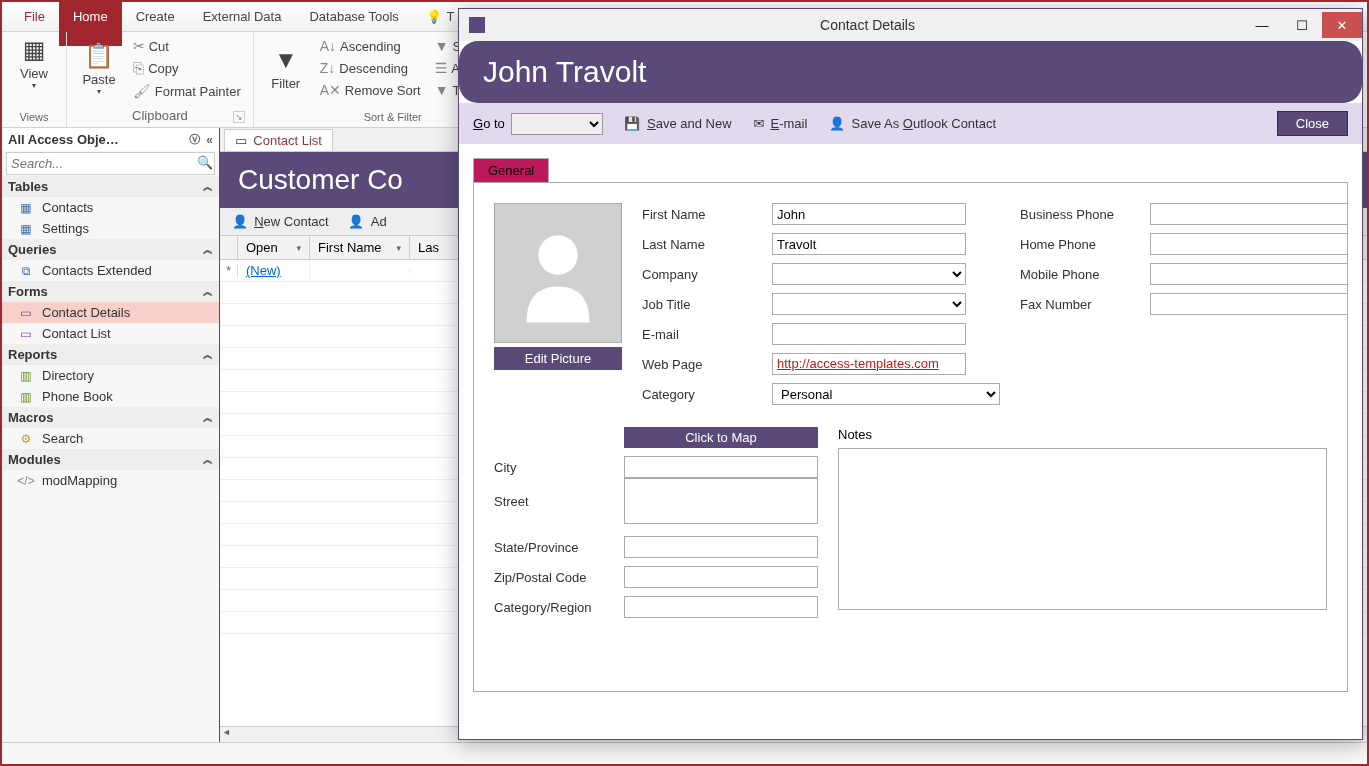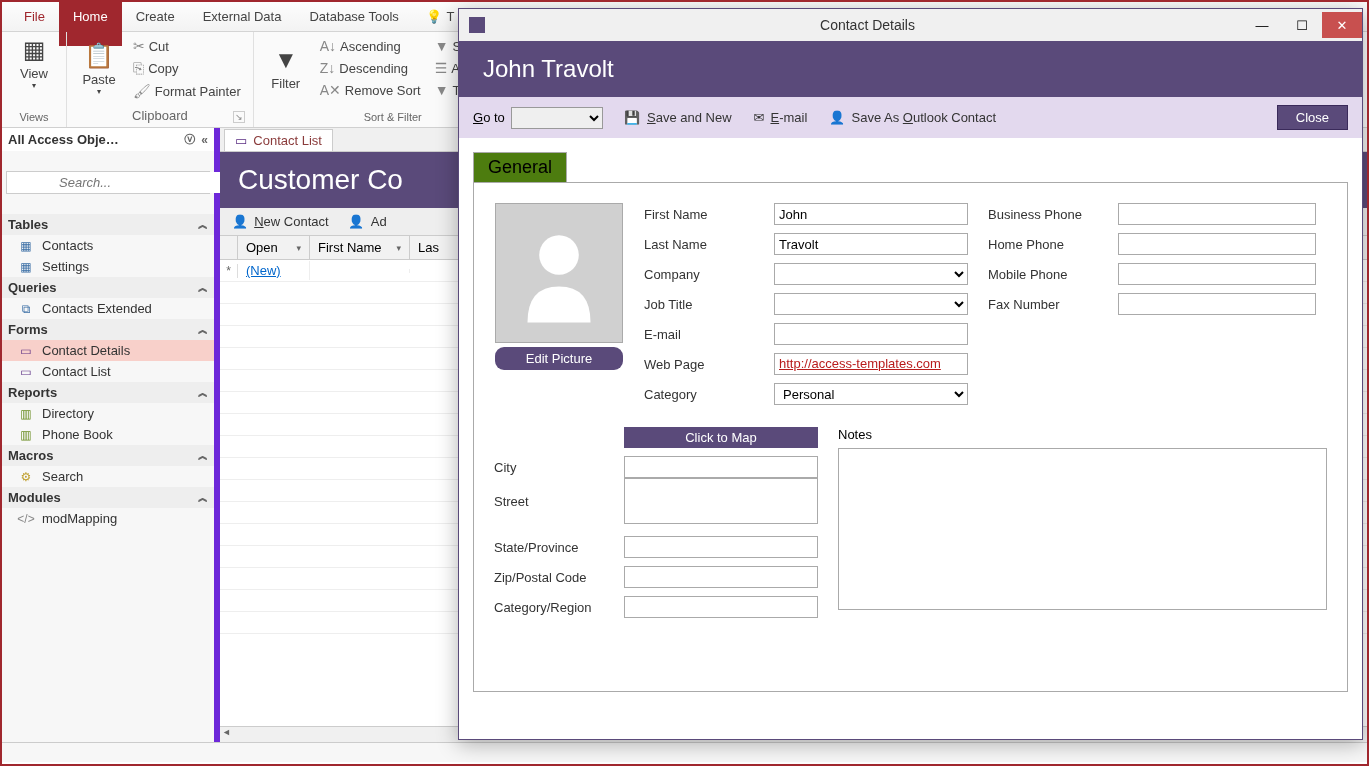--- a/index.html
+++ b/index.html
@@ -16,25 +16,25 @@
 .group-label { text-align: center; font-size: 11px; color: #666; padding-top: 2px; position: relative; }
 .group-label .launcher { position: absolute; right: 0; bottom: 0; font-size: 9px; color: #888; border: 1px solid #ccc; width: 12px; height: 12px; line-height: 10px; }
 .big-btn { display: flex; flex-direction: column; align-items: center; justify-content: center; width: 48px; color: #444; }
 .big-btn .ic { font-size: 24px; margin-bottom: 2px; }
 .small-btn { display: flex; align-items: center; gap: 4px; padding: 2px 4px; color: #444; }
 .small-btn .ic { font-size: 14px; color: #888; }
 .col { display: flex; flex-direction: column; gap: 2px; }
 
 
 .body-area { display: flex; height: calc(100% - 128px - 20px); }
-.nav-pane { width: 218px; border-right: 6px solid #6d28d9; display: flex; flex-direction: column; background: #f7f7f7; }
+.nav-pane { width: 218px; border-right: 1px solid #6d28d9; display: flex; flex-direction: column; background: #f7f7f7; }
 .nav-header { display: flex; align-items: center; padding: 4px 6px; font-size: 18px; font-weight: 600; color: #333; background: #fff; }
 .nav-header .caret { margin-left: auto; font-size: 11px; color: #666; }
 .nav-header .collapse { font-size: 12px; color: #666; margin-left: 6px; }
-.search { display: flex; border: 1px solid #ccc; margin: 20px 4px; background: #fff; padding-left: 48px; }
+.search { display: flex; border: 1px solid #ccc; margin: 1px 4px; background: #fff; }
 .search input { border: none; flex: 1; padding: 3px 4px; font-style: italic; color: #888; outline: none; }
 .search .mag { padding: 2px 4px; color: #666; }
 .nav-section { padding: 3px 6px; font-weight: 600; color: #333; display: flex; align-items: center; background: #eee; }
 .nav-section .chev { margin-left: auto; font-size: 10px; color: #666; }
 .nav-item { display: flex; align-items: center; gap: 8px; padding: 3px 10px 3px 16px; color: #333; cursor: pointer; }
 .nav-item .obj-ic { width: 16px; height: 14px; display: inline-flex; align-items: center; justify-content: center; font-size: 12px; }
 .nav-item.selected { background: #f8d0ca; }
 .ic-table { color: #3a6ea5; }
 .ic-query { color: #3a6ea5; }
 .ic-form { color: #5a2d82; }
@@ -64,36 +64,36 @@
 
 .statusbar { height: 20px; background: #f7f7f7; border-top: 1px solid #ccc; }
 
 
 .modal { position: absolute; top: 6px; left: 456px; width: 905px; height: 732px; background: #fff; border: 1px solid #5a4a7a; box-shadow: 0 4px 20px rgba(0,0,0,.3); display: flex; flex-direction: column; }
 .modal-titlebar { height: 32px; background: #f0f0f0; display: flex; align-items: center; padding: 0 0 0 10px; }
 .modal-titlebar .ico { width: 16px; height: 16px; background: #5a4a7a; margin-right: 8px; }
 .modal-titlebar .title { flex: 1; text-align: center; color: #333; font-size: 14px; }
 .modal-titlebar .winbtn { width: 40px; height: 26px; display: flex; align-items: center; justify-content: center; cursor: pointer; font-size: 13px; font-family: Arial; }
 .modal-titlebar .winbtn.close { background: #c8504f; color: #fff; }
-.modal-header { background: #5a4a7a; color: #fff; padding: 14px 24px; font-size: 24px; font-weight: 300; }
+.modal-header { background: #5a4a7a; color: #fff; padding: 14px 24px; font-size: 30px; font-weight: 300; border-radius: 19px; }
 .modal-toolbar { background: #e3d9ee; padding: 8px 14px; display: flex; align-items: center; gap: 22px; }
 .modal-toolbar .goto { display: flex; align-items: center; gap: 6px; }
 .modal-toolbar .goto select { width: 92px; height: 22px; border: 1px solid #999; }
 .modal-toolbar .tbtn { display: flex; align-items: center; gap: 6px; color: #333; cursor: pointer; }
 .modal-toolbar .tbtn .u { text-decoration: underline; }
 .modal-toolbar .closebtn { margin-left: auto; background: #5a4a7a; color: #fff; padding: 4px 18px; border: 1px solid #3a2a5a; cursor: pointer; }
 .modal-body { flex: 1; padding: 14px; }
 .tabstrip { display: flex; }
-.tabstrip .tab { border: 1px solid #aaa; border-bottom: none; background: #4d7c0f; padding: 4px 14px; font-size: 18px; }
+.tabstrip .tab { border: 1px solid #aaa; border-bottom: none; background: #be185d; padding: 4px 14px; font-size: 13px; }
 .tabpanel { border: 1px solid #aaa; padding: 20px; height: 510px; }
 .form-row { display: flex; gap: 20px; }
 .pic-col { width: 130px; display: flex; flex-direction: column; align-items: center; }
 .pic { width: 128px; height: 140px; background: #d0d0d0; border: 1px solid #aaa; display: flex; align-items: center; justify-content: center; }
 .pic svg { width: 90px; height: 100px; }
-.editpic { width: 128px; background: #5a4a7a; color: #fff; text-align: center; padding: 4px 0; margin-top: 4px; cursor: pointer; border-radius: 9px; }
+.editpic { width: 128px; background: #5a4a7a; color: #fff; text-align: center; padding: 4px 0; margin-top: 4px; cursor: pointer; }
 .fields-col { display: flex; flex-direction: column; gap: 8px; }
 .field { display: flex; align-items: center; }
 .field label { width: 130px; color: #333; }
 .field input, .field select { width: 194px; height: 22px; border: 1px solid #aaa; padding: 2px 4px; background: #fff; }
 .field a { color: #b91c1c; text-decoration: underline; }
 .phones-col .field label { width: 130px; }
 .phones-col .field input { width: 198px; }
 .lower { display: flex; gap: 20px; margin-top: 22px; }
 .addr-col .field label { width: 130px; }
 .addr-col .field input, .addr-col .field textarea { width: 194px; border: 1px solid #aaa; padding: 2px 4px; }
@@ -382,21 +382,21 @@
           <div class="field">
               <label>E-mail</label>
               <input value="" style="">
             </div>
           <div class="field">
               <label>Web Page</label>
               <div style="width:194px;height:22px;border:1px solid #aaa;padding:2px 4px;background:#fff"><a href="#">http://access-templates.com</a></div>
             </div>
           <div class="field">
               <label>Category</label>
-              <select style="width:194px"><option>Personal</option></select>
+              <select style="width:228px"><option>Personal</option></select>
             </div>
         </div>
         <div class="fields-col phones-col">
           <div class="field">
               <label>Business Phone</label>
               <input style="">
             </div>
           <div class="field">
               <label>Home Phone</label>
               <input style="">

